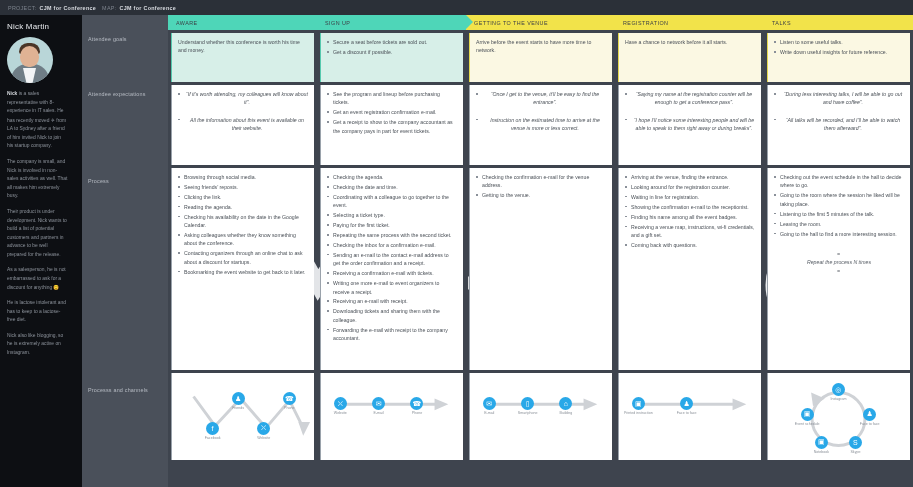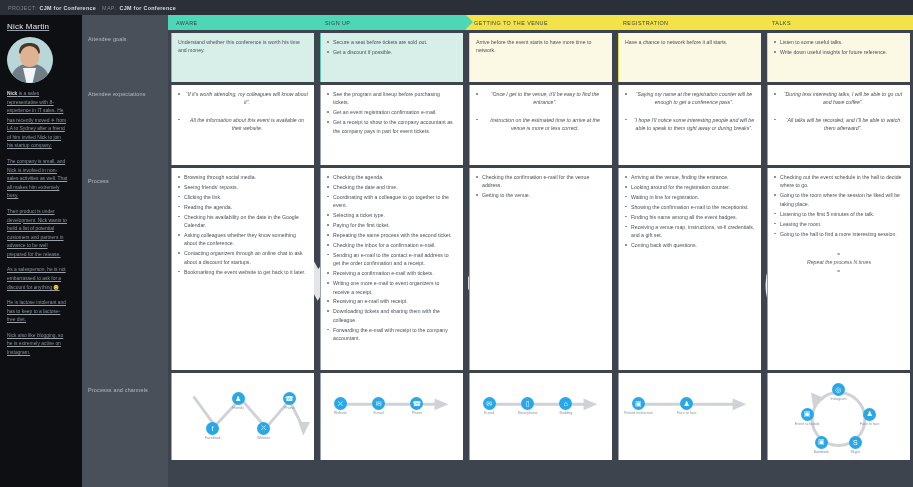--- a/index.html
+++ b/index.html
@@ -28,21 +28,20 @@
 
   
   .shell { display: flex; height: 472px; }
 
   
   .persona {
     width: 82px;
     background: #0d0f13;
     padding: 7px 14px 0 7px;
     color: #9aa0a8;
-    text-decoration: underline;
   }
   .persona-name {
     font-size: 8px;
     color: #e8eaee;
     margin-bottom: 6px;
     letter-spacing: .2px;
   }
   .avatar {
     width: 46px; height: 46px;
     border-radius: 50%;

